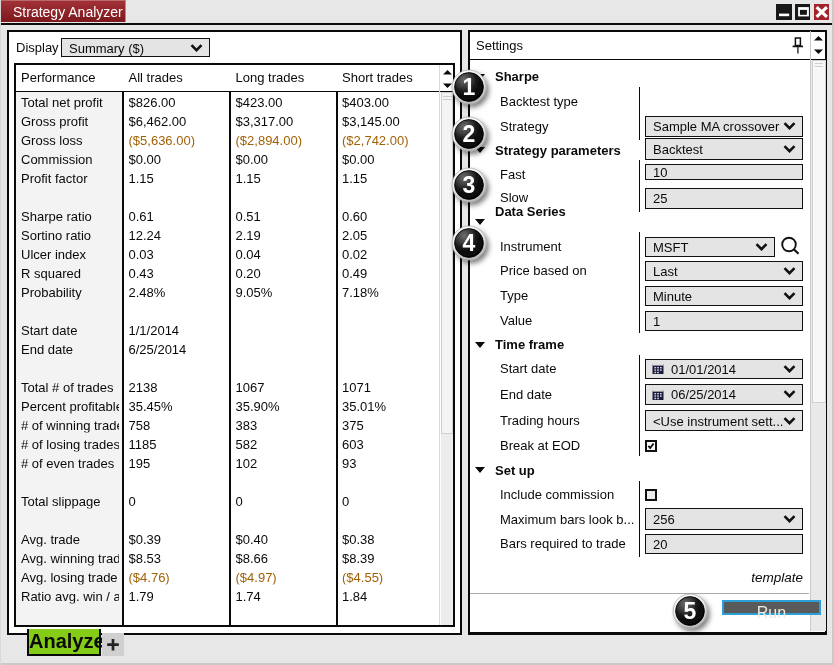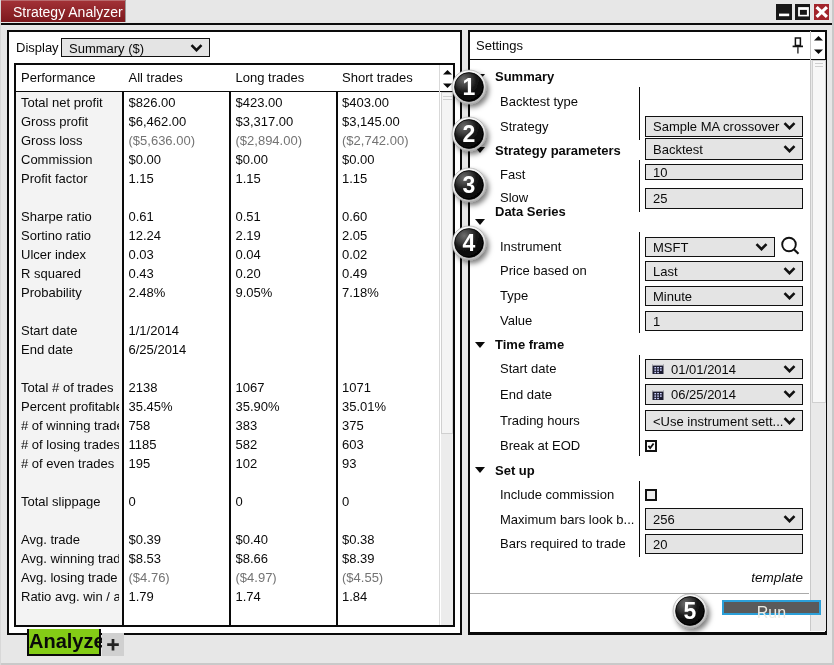--- a/index.html
+++ b/index.html
@@ -21,21 +21,21 @@
 .vline{position:absolute;top:0;bottom:0;width:1.5px;background:#0a0a0a;}
 #thead{position:absolute;left:0;top:0;width:100%;height:27px;background:#fff;border-bottom:1.6px solid #0a0a0a;box-sizing:border-box;}
 .hc{position:absolute;top:5px;font-size:13px;color:#0a0a0a;}
 #pcol{position:absolute;left:0;top:27px;width:106px;height:537px;background:#f3f3f3;}
 .trow{position:absolute;left:0;width:100%;height:18.9px;font-size:13px;}
 .tc{position:absolute;top:50%;transform:translateY(-50%);white-space:nowrap;overflow:hidden;color:#0a0a0a;}
 .c0{left:5px;width:98px;}
 .c1{left:112.5px;width:98px;}
 .c2{left:219.5px;width:98px;}
 .c3{left:326px;width:94px;}
-.red{color:#737373;}
+.red{color:#a16207;}
 
 .sarr{position:absolute;}
 #sheadline{position:absolute;left:469.5px;top:58.6px;width:356px;height:1.6px;background:#0a0a0a;}
 .sec{position:absolute;left:495px;font-size:13px;font-weight:bold;color:#0a0a0a;height:18px;line-height:18px;}
 .lbl{position:absolute;left:500px;font-size:13px;color:#0a0a0a;height:18px;line-height:18px;}
 .tri{position:absolute;width:0;height:0;border-left:5.5px solid transparent;border-right:5.5px solid transparent;border-top:6.5px solid #0a0a0a;}
 .vsep{position:absolute;left:638.8px;width:1.7px;background:#0a0a0a;}
 .cb{position:absolute;width:12px;height:12px;border:2px solid #111;box-sizing:border-box;background:#fafafa;}
 
 #runbtn{position:absolute;left:722px;top:600px;width:99px;height:15px;background:#5a5a5a;border:2px solid #2b9fd8;box-sizing:border-box;color:#ecebe4;font-size:16px;text-align:center;line-height:22px;}
@@ -295,21 +295,21 @@
 <div class="grip" style="left:814.5px;top:63px;width:8px;"></div>
 <div class="grip" style="left:814.5px;top:66px;width:8px;"></div>
 <svg class="sarr" style="left:814px;top:36.2px" width="9" height="5">
       <path d="M0 4.5 L4.5 0 L9 4.5 Z" fill="#0a0a0a"></path>
     </svg>
 <svg class="sarr" style="left:814px;top:48.9px" width="9" height="5">
       <path d="M0 0.5 L4.5 5 L9 0.5 Z" fill="#0a0a0a"></path>
     </svg>
 
 <div class="tri" style="left:475px;top:73.8px"></div>
-    <div class="sec" style="top:68px">Summary</div>
+    <div class="sec" style="top:68px">Sharpe</div>
 <div class="tri" style="left:475px;top:147.3px"></div>
     <div class="sec" style="top:141.5px">Strategy parameters</div>
 <div class="tri" style="left:475px;top:219.3px"></div>
     <div class="sec" style="top:203px">Data Series</div>
 <div class="tri" style="left:475px;top:341.8px"></div>
     <div class="sec" style="top:336px">Time frame</div>
 <div class="tri" style="left:475px;top:467.3px"></div>
     <div class="sec" style="top:461.5px">Set up</div>
 
 <div class="lbl" style="top:92.5px">Backtest type</div>

